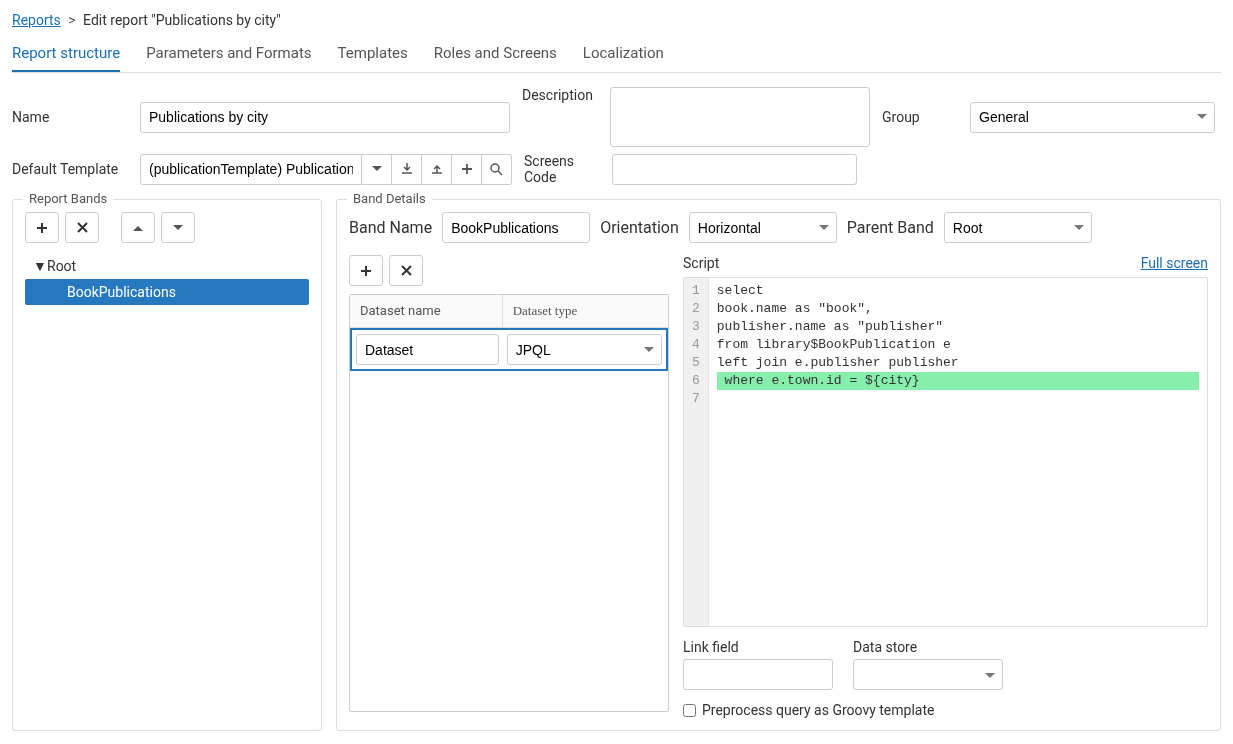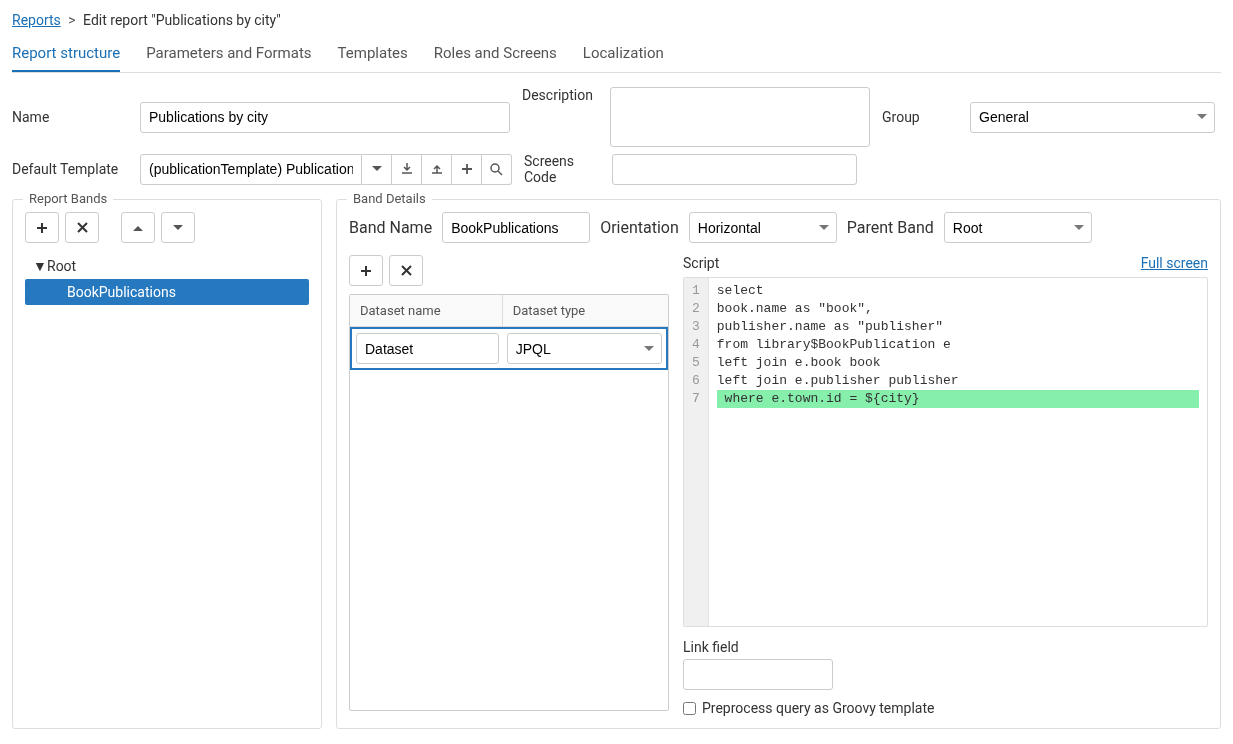--- a/index.html
+++ b/index.html
@@ -61,21 +61,21 @@
 
 
 .ds-script { display: flex; gap: 14px; }
 .ds-col { width: 320px; flex-shrink: 0; }
 .ds-toolbar { display: flex; gap: 6px; margin-bottom: 8px; }
 
 .ds-table { border: 1px solid #ccc; border-radius: 2px; overflow: hidden; }
 .ds-head { display: flex; background: #fafafa; border-bottom: 1px solid #ddd; }
 .ds-head > div { padding: 8px 10px; font-size: 13px; color: #555; }
 .ds-head > div:first-child { width: 48%; border-right: 1px solid #ddd; }
-.ds-head > div:last-child { flex: 1; }
+.ds-head > div:last-child { flex: 1; font-family: Liberation Serif, serif; }
 .ds-body-row { display: flex; border: 2px solid #2678bf; }
 .ds-body-row > div { padding: 4px; }
 .ds-body-row > div:first-child { width: 48%; }
 .ds-body-row > div:last-child { flex: 1; }
 .ds-body-row input, .ds-body-row .sel-input { width: 100%; }
 .ds-empty { height: 340px; }
 
 
 .script-col { flex: 1; display: flex; flex-direction: column; }
 .script-head { display: flex; justify-content: space-between; align-items: center; margin-bottom: 6px; }
@@ -282,27 +282,38 @@
         <div class="code-editor">
           <div class="gutter" id="gutter">
               <div>1</div>
               <div>2</div>
               <div>3</div>
               <div>4</div>
               <div>5</div>
               <div>6</div>
               <div>7</div>
             </div>
-          <div class="code-lines" id="code-lines"><div>select</div><div>book.name as "book",</div><div>publisher.name as "publisher"</div><div>from library$BookPublication e</div><div>left join e.book book</div><div>left join e.publisher publisher</div><div class="active-line"> where e.town.id = ${city}</div></div>
+          <div class="code-lines" id="code-lines"><div>select</div><div>book.name as "book",</div><div>publisher.name as "publisher"</div><div>from library$BookPublication e</div><div>left join e.publisher publisher</div><div class="active-line"> where e.town.id = ${city}</div></div>
         </div>
         <div class="script-bottom">
           <div class="grp">
             <span>Link field</span>
             <input class="txt-input" style="width: 150px;" value="">
           </div>
+          <div class="grp">
+            <span>Data store</span>
+            <div class="select-wrap" style="width:150px">
+              <button class="txt-input sel-input"></button>
+              <span class="chev">
+                <svg width="10" height="6" viewBox="0 0 10 6">
+                    <path d="M0 0l5 5 5-5z" fill="#777"></path>
+                  </svg>
+              </span>
+            </div>
+          </div>
         </div>
         <label class="chk-row">
           <input type="checkbox" style="">
           <span>Preprocess query as Groovy template</span>
         </label>
       </div>
 
     </div>
   </div>
 </div>

